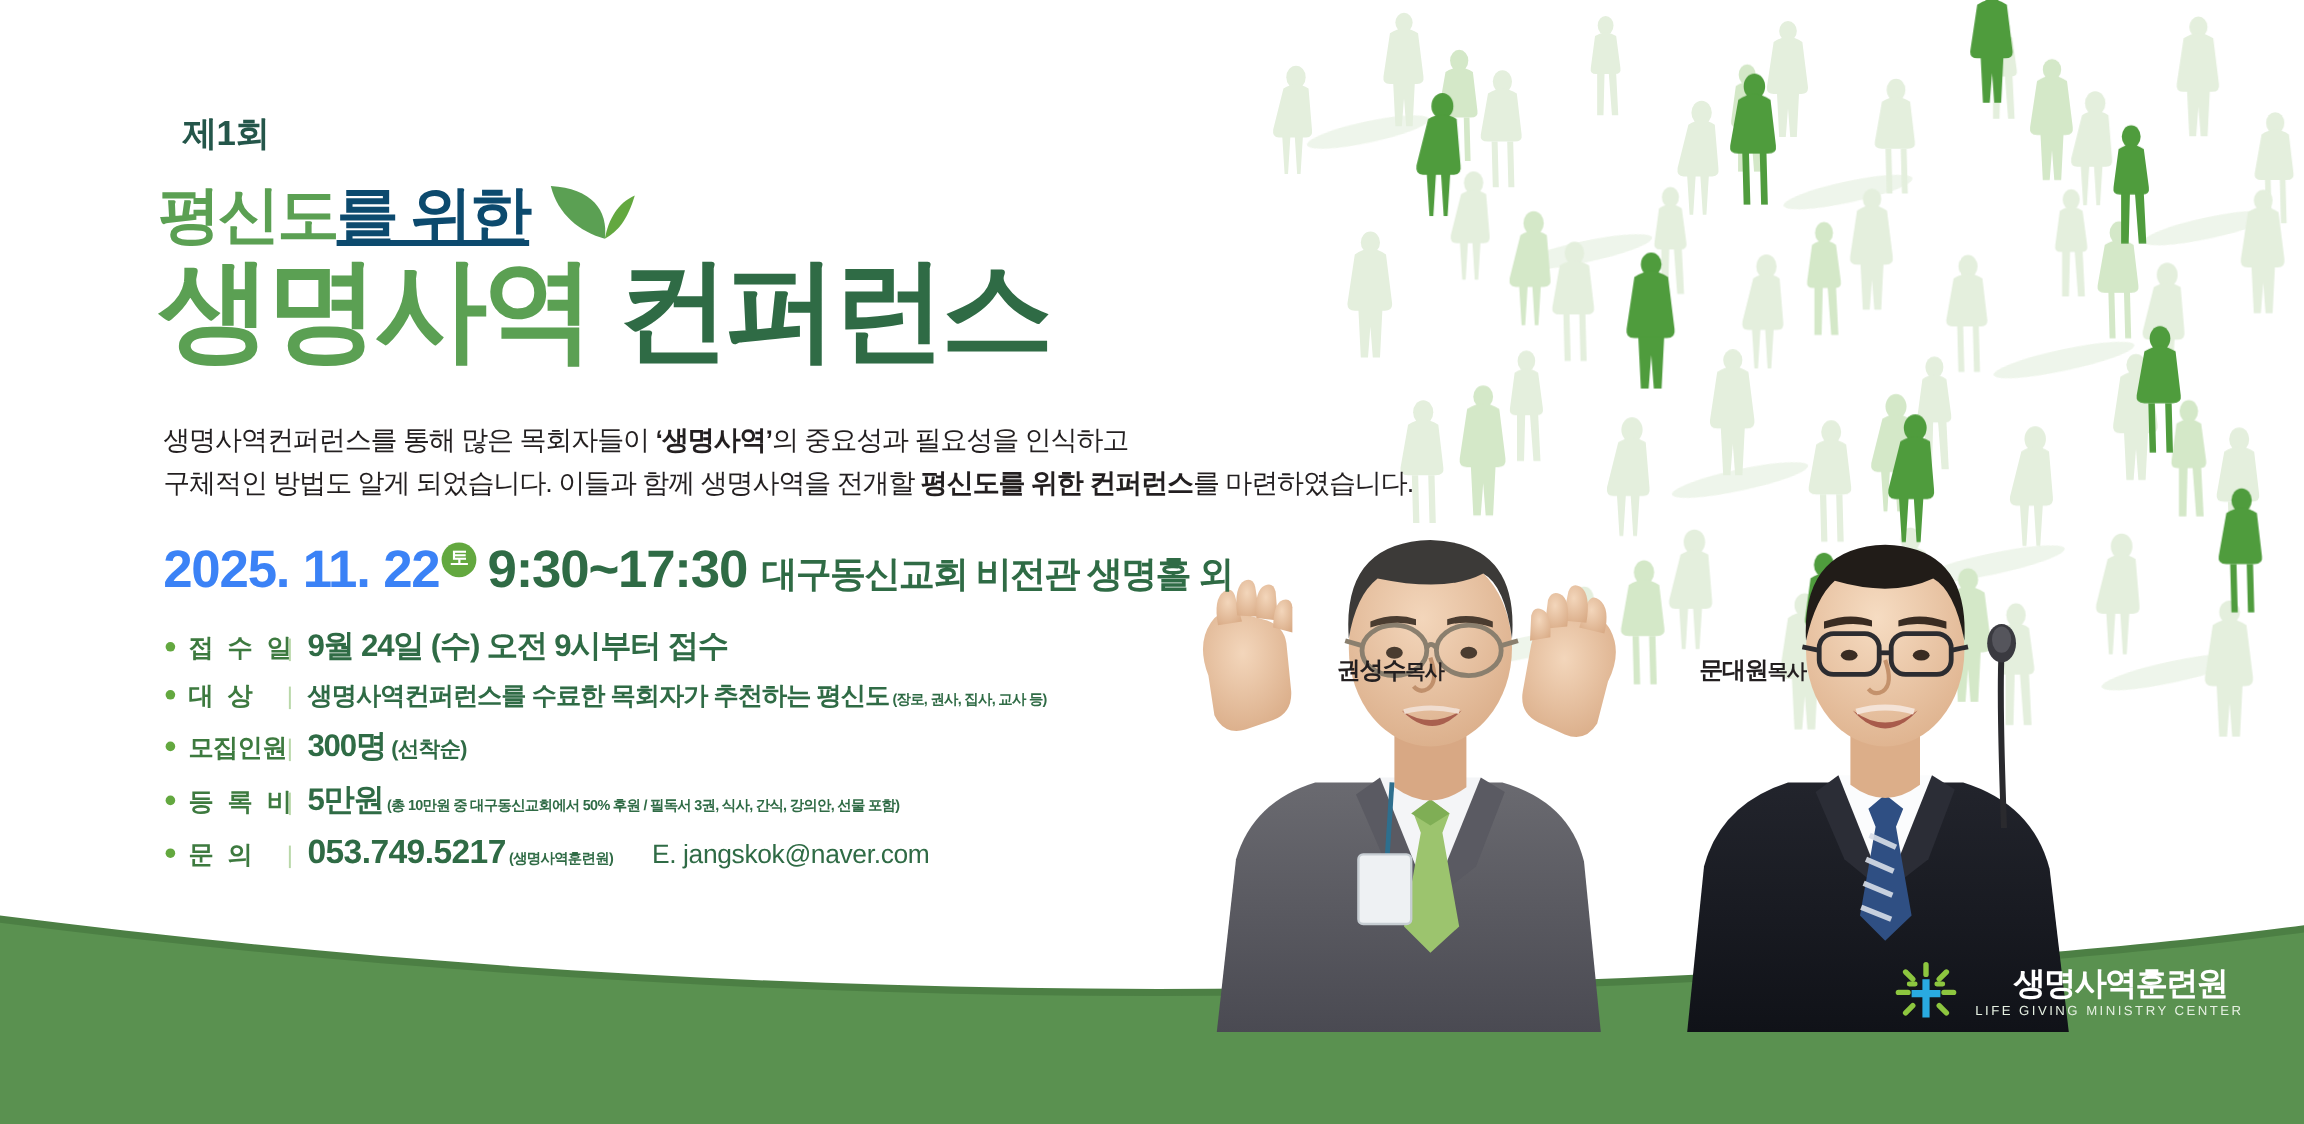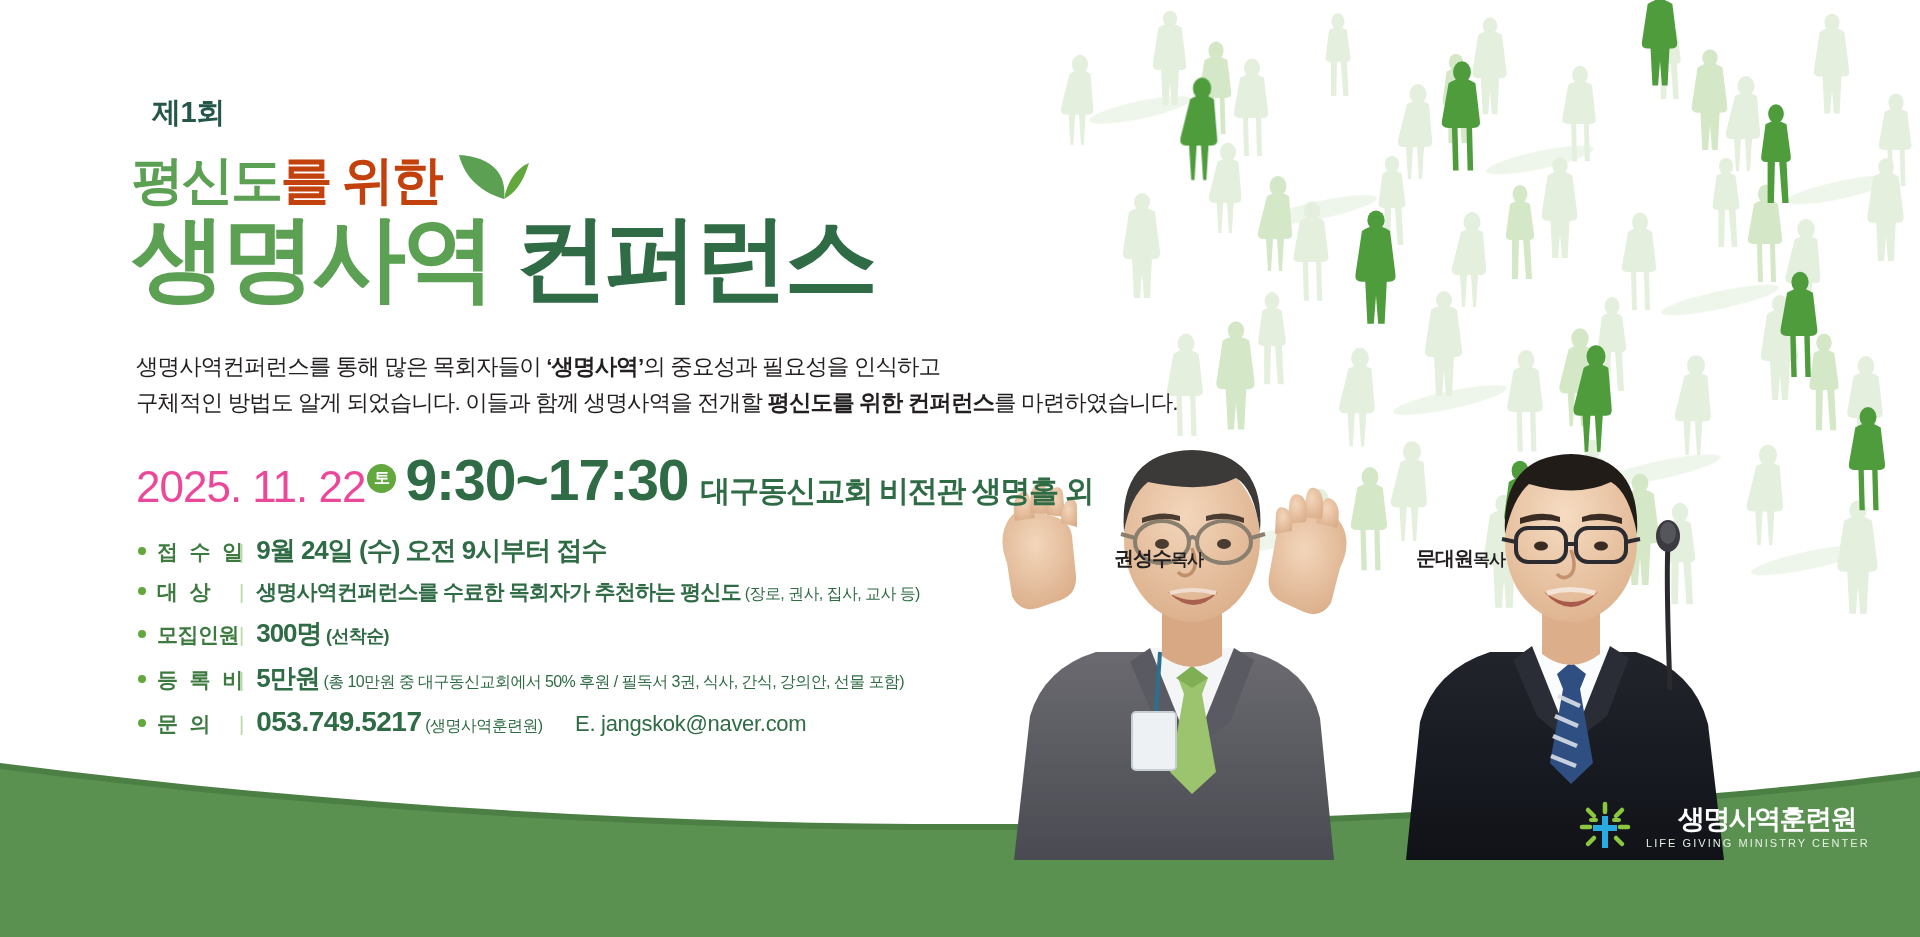--- a/index.html
+++ b/index.html
@@ -45,21 +45,21 @@
   .subtitle-row{
     display:flex;align-items:flex-end;gap:14px;
     margin:0 0 4px 0;
   }
   .subtitle{
     font-size:52px;font-weight:bold;line-height:1.02;
     letter-spacing:-2.5px;margin:0;
     white-space:nowrap;
   }
   .subtitle .s-green{color:#5ba053;}
-  .subtitle .s-gray{color:#c2410c;}
+  .subtitle .s-gray{color:#0c4a6e;text-decoration:underline;}
   #leaf-icon{margin-bottom:4px;}
 
   .maintitle{
     font-size:94px;font-weight:bold;line-height:1.0;
     letter-spacing:-4px;margin:0 0 2px 0;
     white-space:nowrap;
   }
   .maintitle .m-mid{color:#5ba053;}
   .maintitle .m-dark{color:#2f6b45;}
 
@@ -69,34 +69,34 @@
     letter-spacing:-0.9px;
   }
   .lead b{font-weight:bold;color:#231f20;}
 
   .dateline{
     margin:30px 0 0 4px;
     white-space:nowrap;
     display:flex;align-items:flex-end;
   }
   .dateline .d-date{
-    font-size:44px;font-weight:normal;color:#ec4899;
+    font-size:44px;font-weight:bold;color:#3b82f6;
     letter-spacing:-1px;line-height:1;
   }
   .dateline .d-sat{
     position:relative;
     display:inline-flex;align-items:center;justify-content:center;
     width:29px;height:29px;border-radius:50%;
     background:#63a83f;color:#ffffff;
     font-size:16px;font-weight:bold;line-height:1;
     margin:0 9px 16px 2px;
     letter-spacing:0;
   }
   .dateline .d-time{
-    font-size:57px;font-weight:bold;color:#2f6b45;
+    font-size:44px;font-weight:bold;color:#2f6b45;
     letter-spacing:-1px;line-height:1;
   }
   .dateline .d-venue{
     font-size:30px;font-weight:bold;color:#2f6b45;
     letter-spacing:-1.4px;line-height:1;
     margin:0 0 3px 12px;
   }
 
   ul.info{
     list-style:none;margin:24px 0 0 6px;padding:0;
@@ -124,21 +124,21 @@
     font-size:26px;font-weight:bold;color:#2f6b45;
     letter-spacing:-1px;
   }
   .val .small{
     font-size:18px;font-weight:bold;letter-spacing:-0.6px;
   }
   .val.reg{
     font-size:21px;letter-spacing:-0.8px;
   }
   .val .tiny{
-    font-size:16px;font-weight:normal;letter-spacing:-0.6px;
+    font-size:12px;font-weight:bold;letter-spacing:-0.6px;
   }
   .val .email{
     font-size:22px;font-weight:normal;color:#2f6b45;letter-spacing:-0.3px;margin-left:20px;
   }
   .val .phone{
     font-size:28px;font-weight:bold;letter-spacing:-0.5px;
   }
 
   
   .speaker{position:absolute;}

